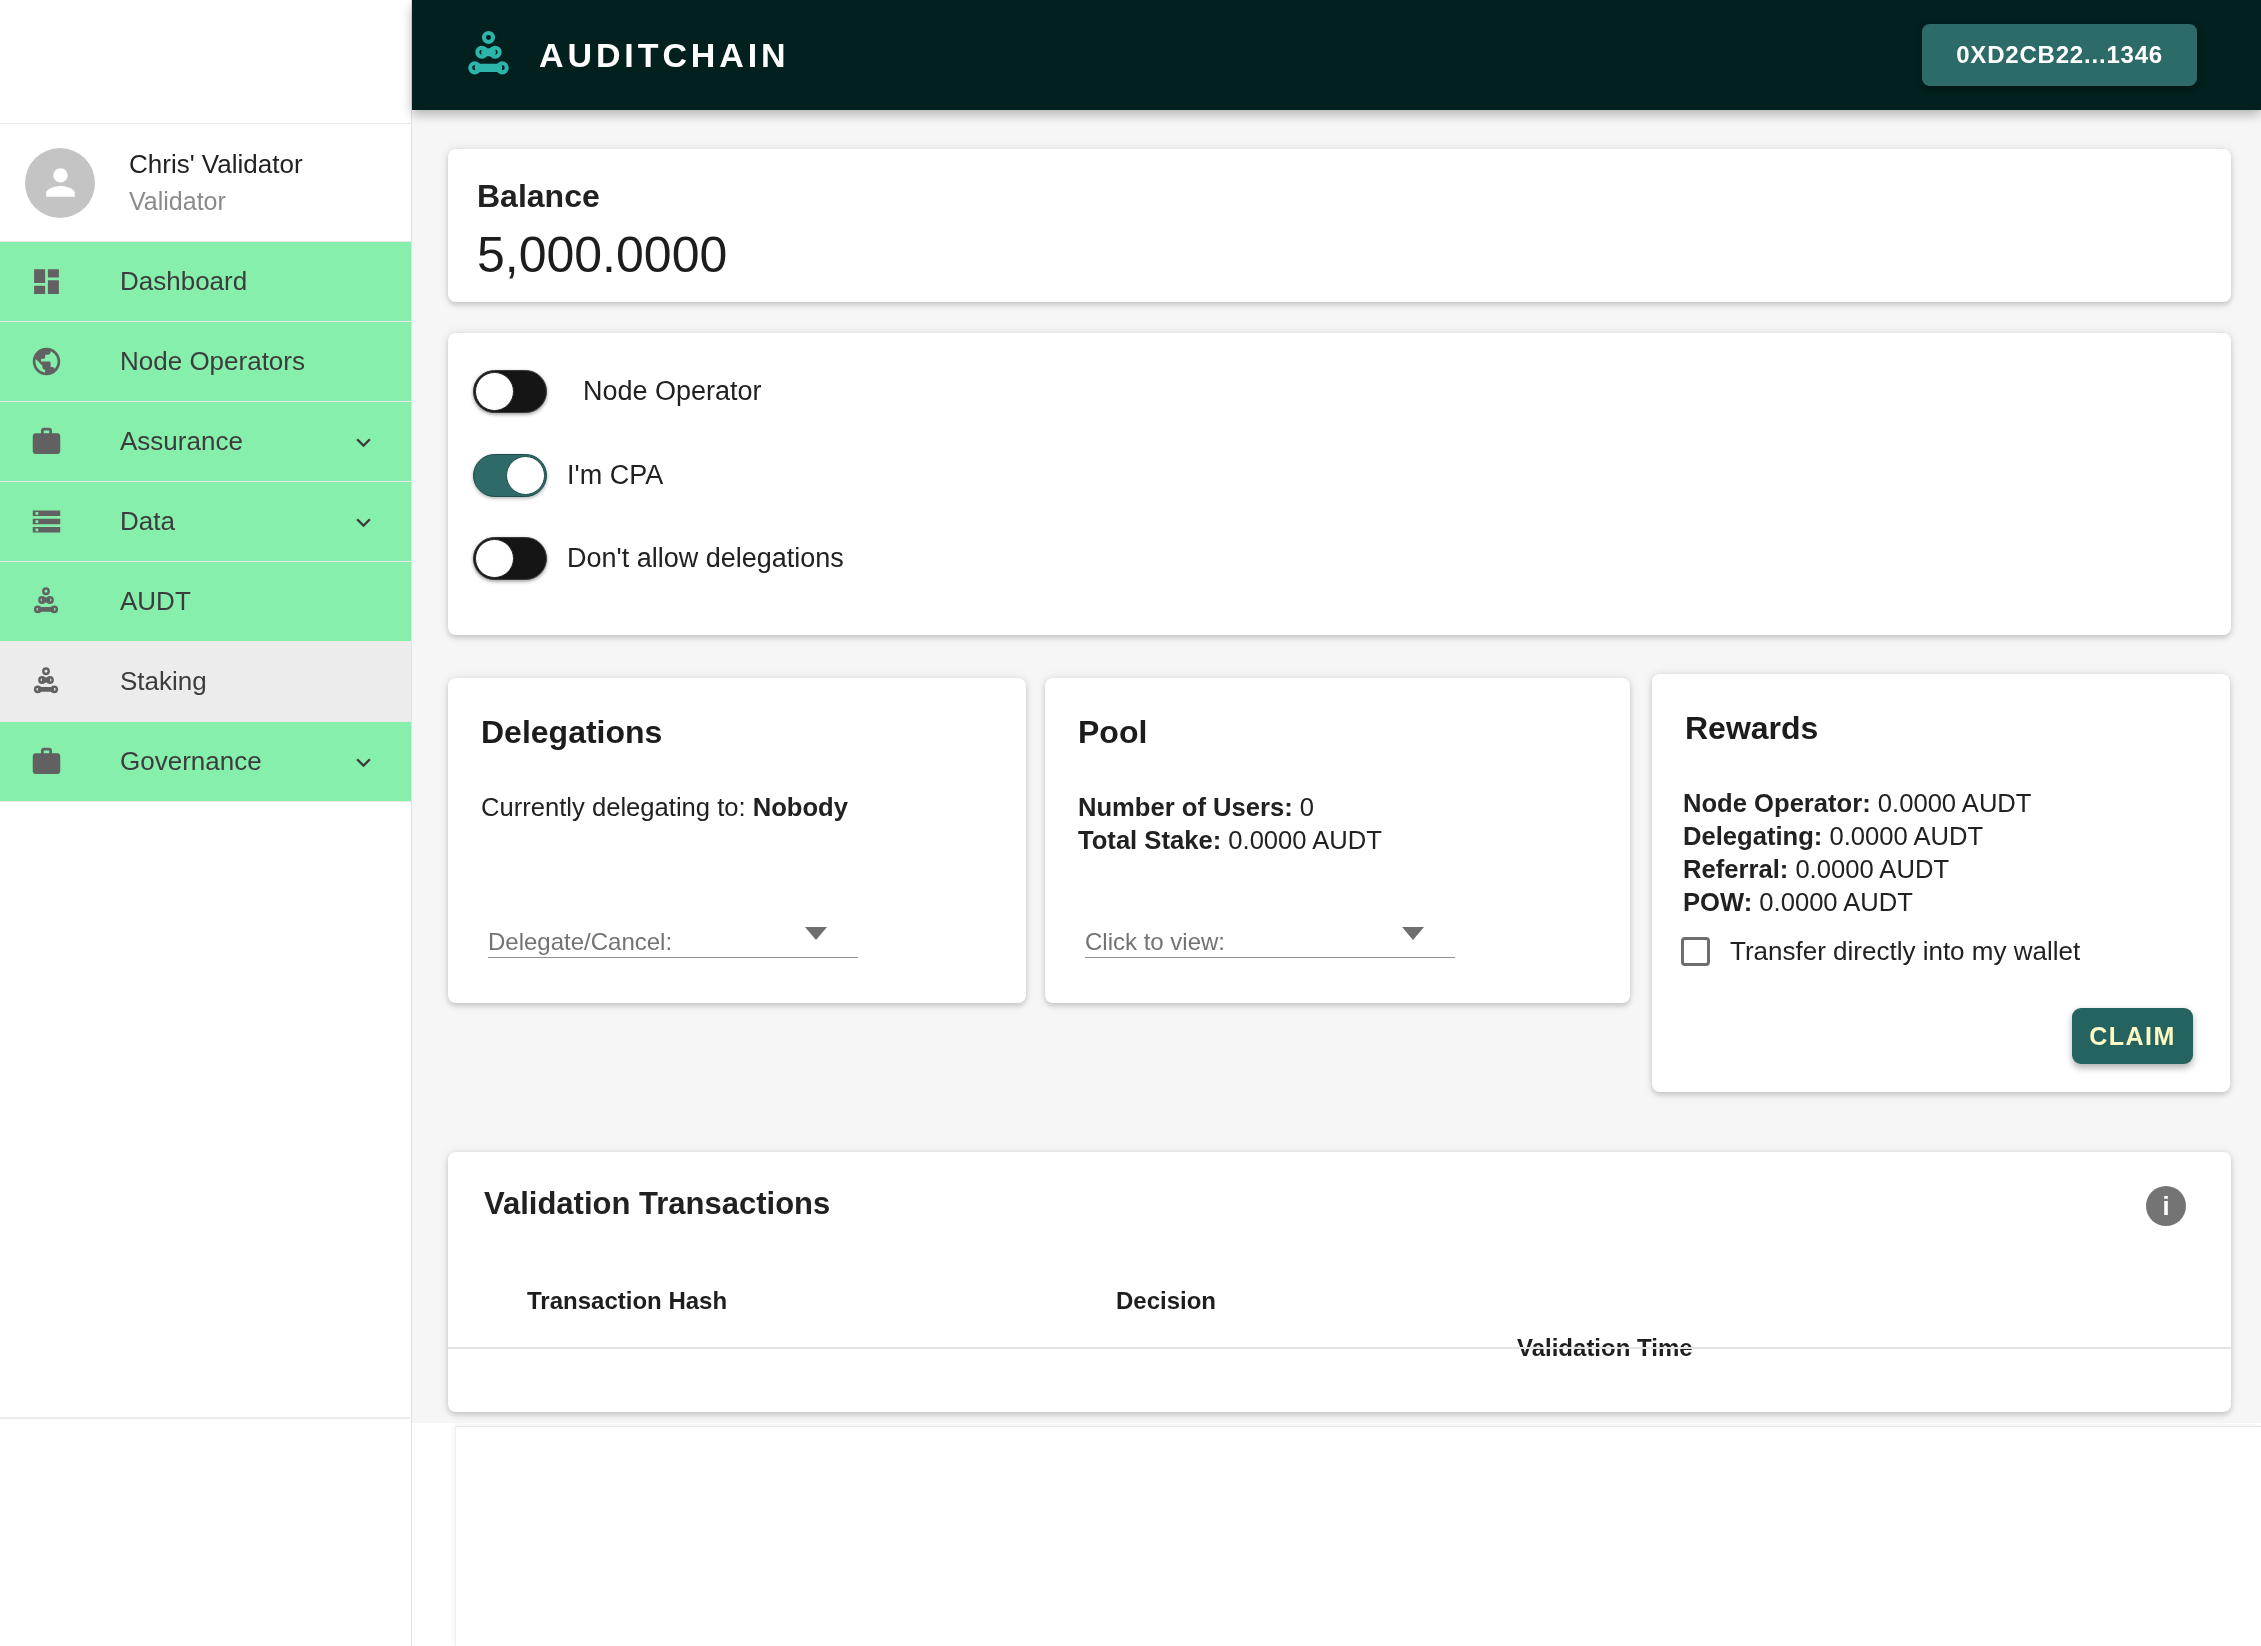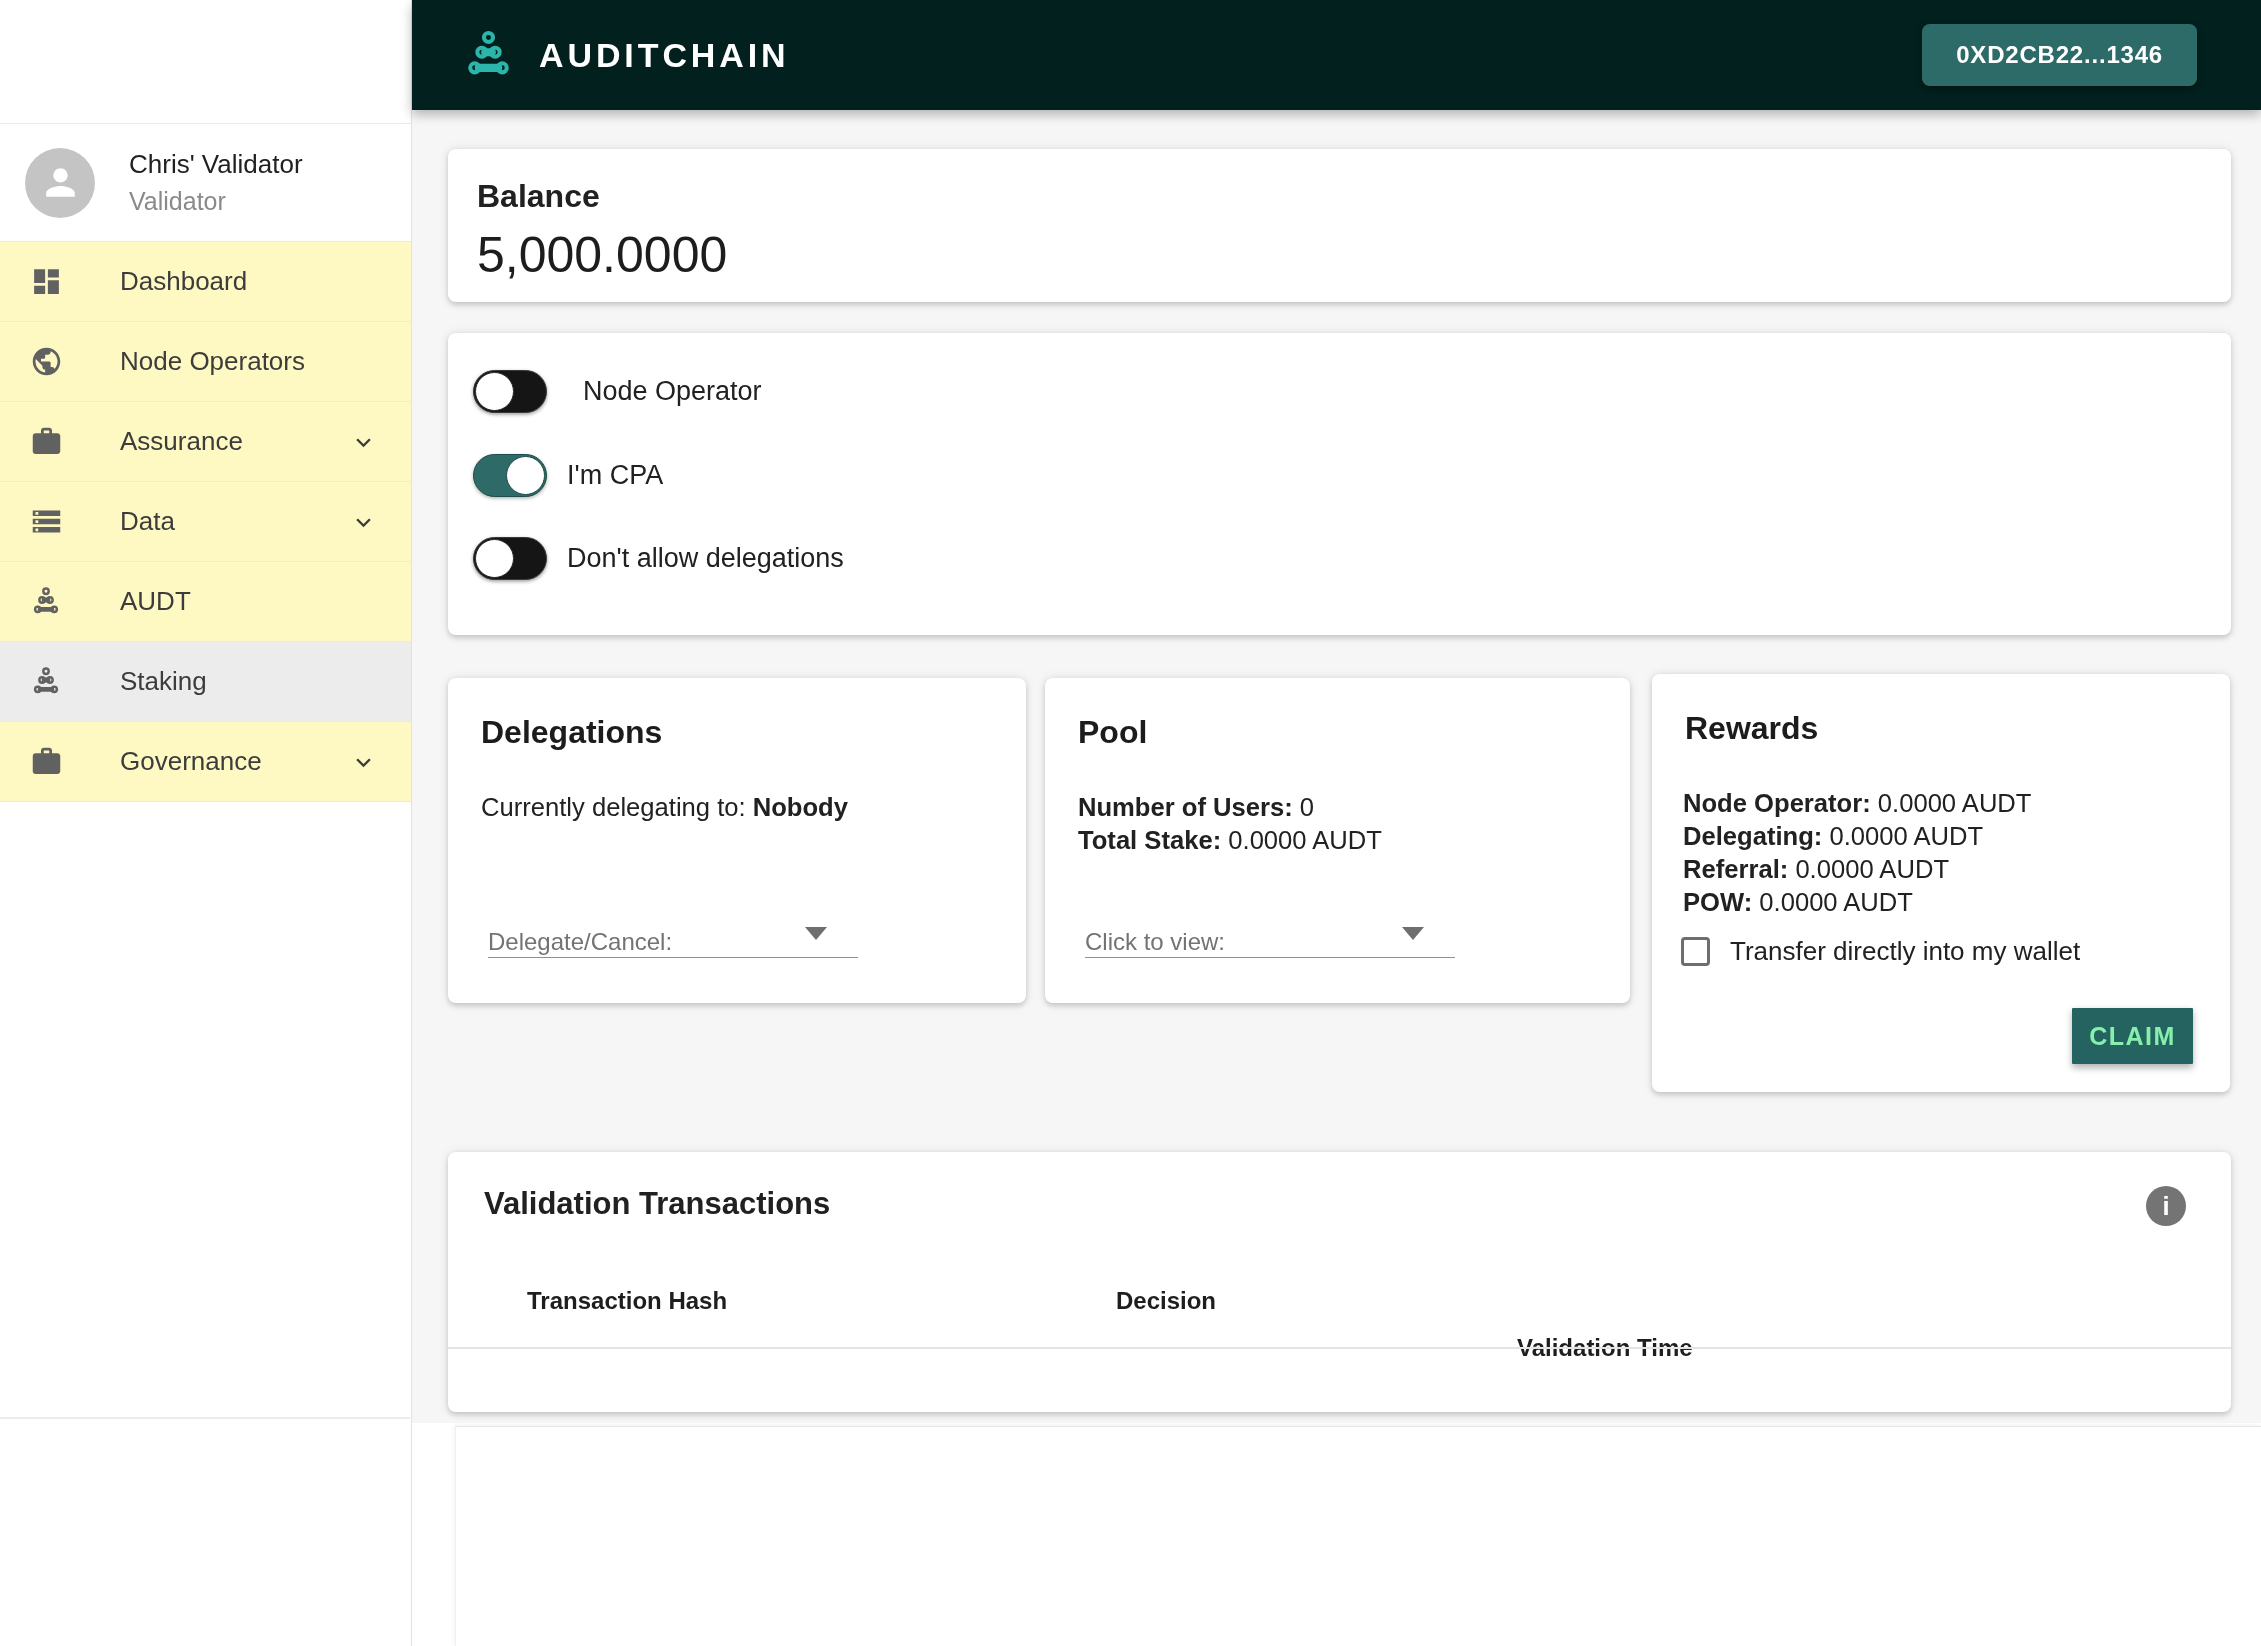--- a/index.html
+++ b/index.html
@@ -32,21 +32,21 @@
   .profile { height:118px; border-bottom:1.5px solid #e9e9e9; display:flex; align-items:center; padding-left:25px; }
   .avatar {
     width:70px; height:70px; border-radius:50%; background:#c4c4c4;
     display:flex; align-items:center; justify-content:center; flex:0 0 auto;
   }
   .profile-text { margin-left:34px; }
   .profile-name { font-size:26px; color:#212121; margin-bottom:7.7px; }
   .profile-role { font-size:25px; color:#8a8a8a; }
   .side-item {
     height:80px; border-bottom:1.5px solid #e9e9e9; display:flex; align-items:center;
-    padding-left:29px; position:relative; cursor:pointer; background:#fef9c3;
+    padding-left:29px; position:relative; cursor:pointer; background:#86efac;
   }
   .side-item.selected { background:#ececec; }
   .side-icon { width:34px; height:34px; flex:0 0 auto; display:flex; align-items:center; justify-content:center; }
   .side-label { font-size:26px; color:#3c3c3c; margin-left:57px; }
   .side-chevron { position:absolute; right:33px; top:25.6px; }
   .side-bottom-divider { position:absolute; left:0; top:1417px; width:410px; height:1.5px; background:#ececec; }
 
   
   .content-bg { position:absolute; left:412px; top:110px; width:1849px; height:1313px; background:#f6f6f6; z-index:1; }
   .card {
@@ -89,21 +89,21 @@
     position:absolute; right:31px; top:17px; width:0; height:0;
     border-left:11.6px solid transparent; border-right:11.6px solid transparent; border-top:13px solid #6f6f6f;
   }
   .deleg-select { top:232px; } .pool-select { top:232px; }
 
   .checkbox-row { position:absolute; left:29px; top:262px; display:flex; align-items:center; }
   .checkbox { width:29px; height:29px; border:3.1px solid #6e6e6e; border-radius:3.9px; background:#ffffff; flex:0 0 auto; cursor:pointer; }
   .checkbox-label { font-size:26px; color:#212121; margin-left:20px; }
   .claim-btn {
     position:absolute; right:37px; bottom:28px; width:121px; height:56px;
-    background:#24635f; color:#86efac; border:none; border-radius:1px;
+    background:#24635f; color:#fef9c3; border:none; border-radius:9px;
     font-family:"Liberation Sans", sans-serif; font-size:25px; font-weight:bold; letter-spacing:1.5px;
     box-shadow:0 3.1px 7px rgba(0,0,0,0.3); cursor:pointer;
   }
 
   .tx-card { left:448px; top:1152px; width:1783px; height:260px; }
   .tx-title { position:absolute; left:36px; top:34px; font-size:31px; font-weight:bold; }
   .info-icon {
     position:absolute; right:45px; top:34px; width:40px; height:40px; border-radius:50%;
     background:#747474; color:#ffffff; display:flex; align-items:center; justify-content:center;
     font-size:25.6px; font-weight:bold; cursor:pointer;

